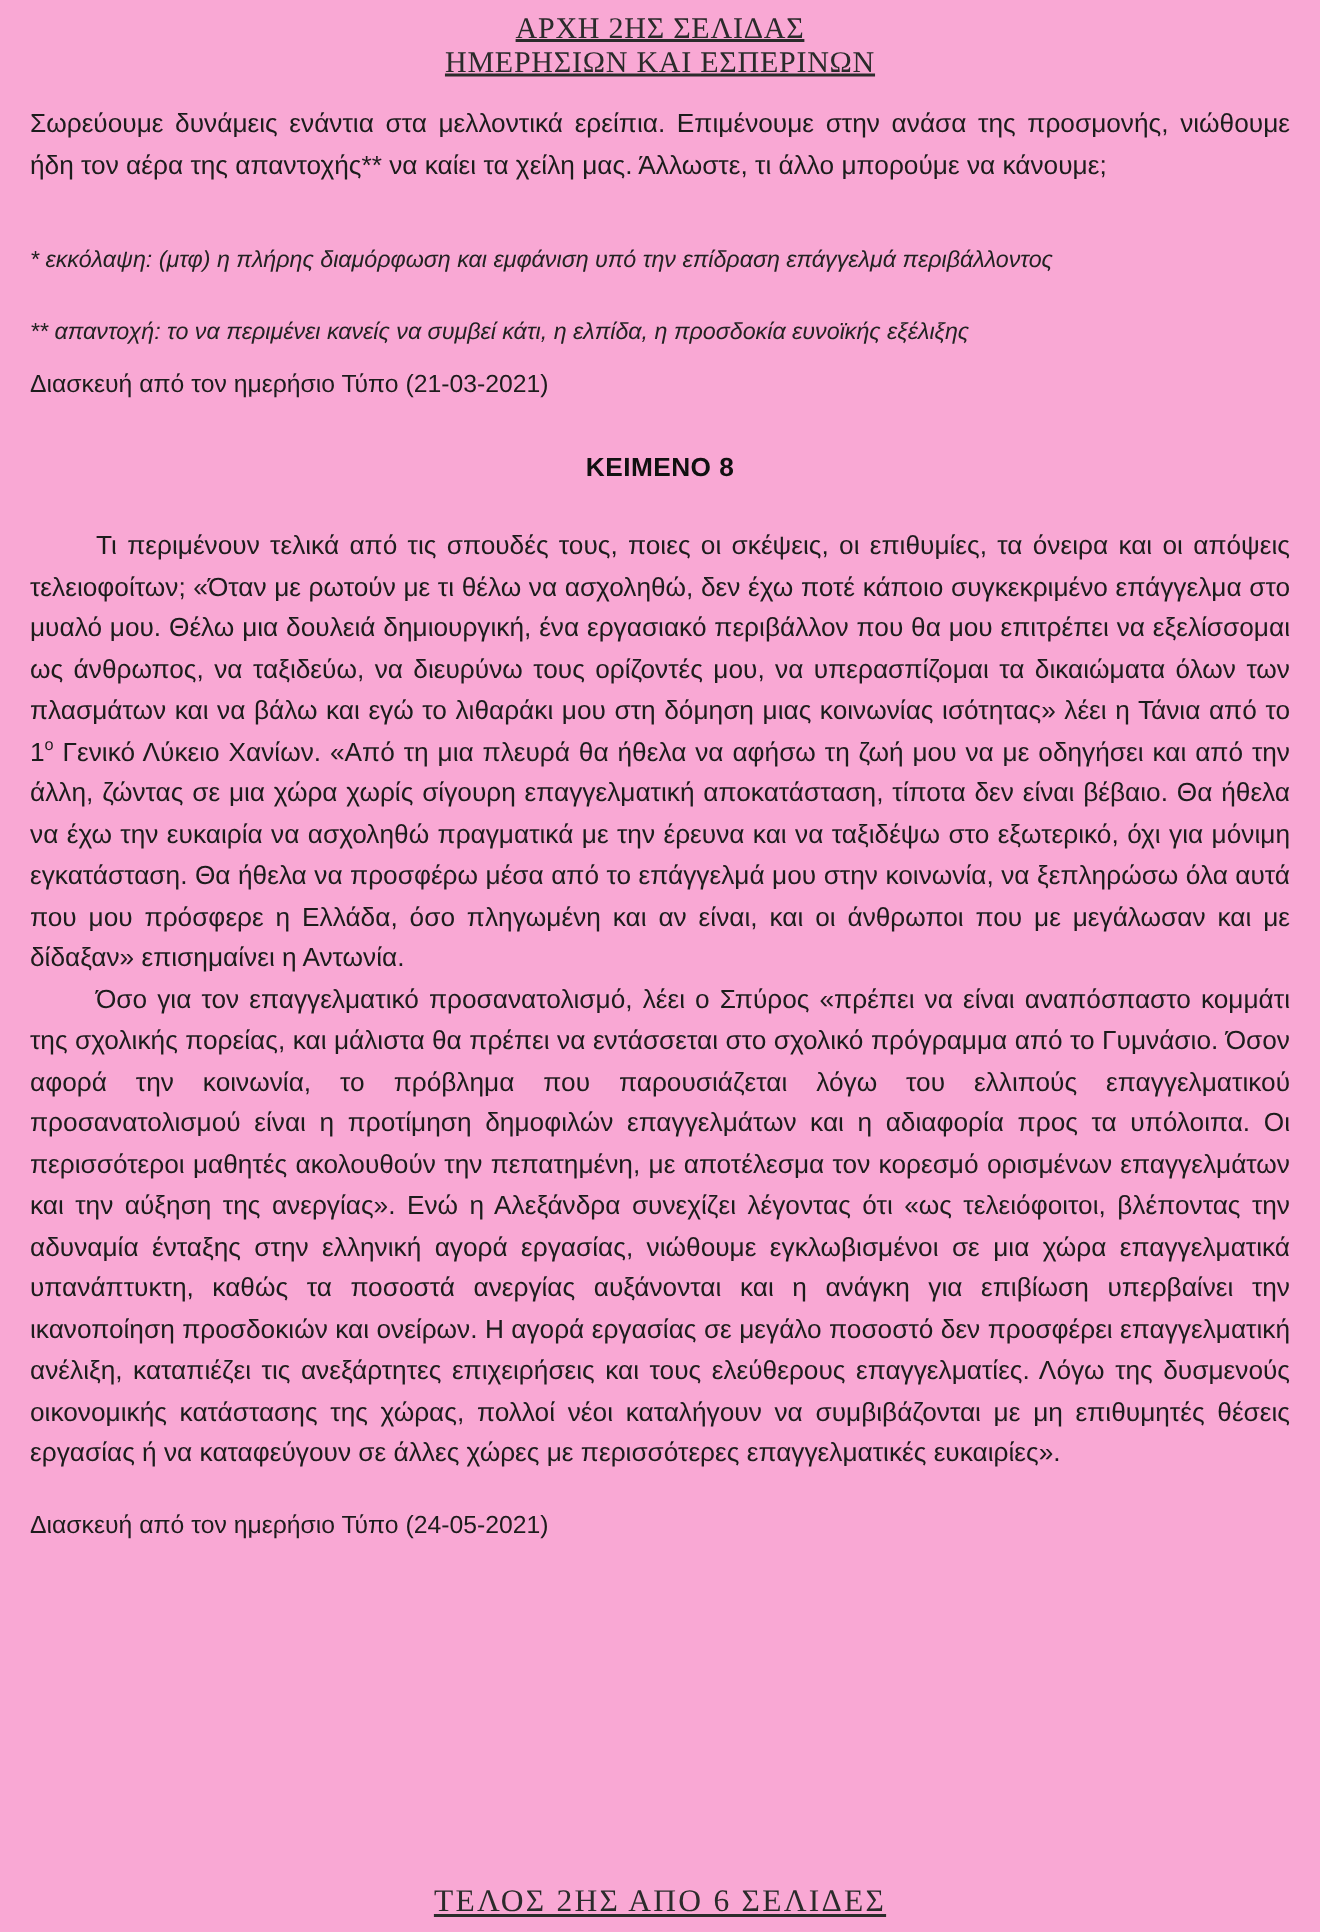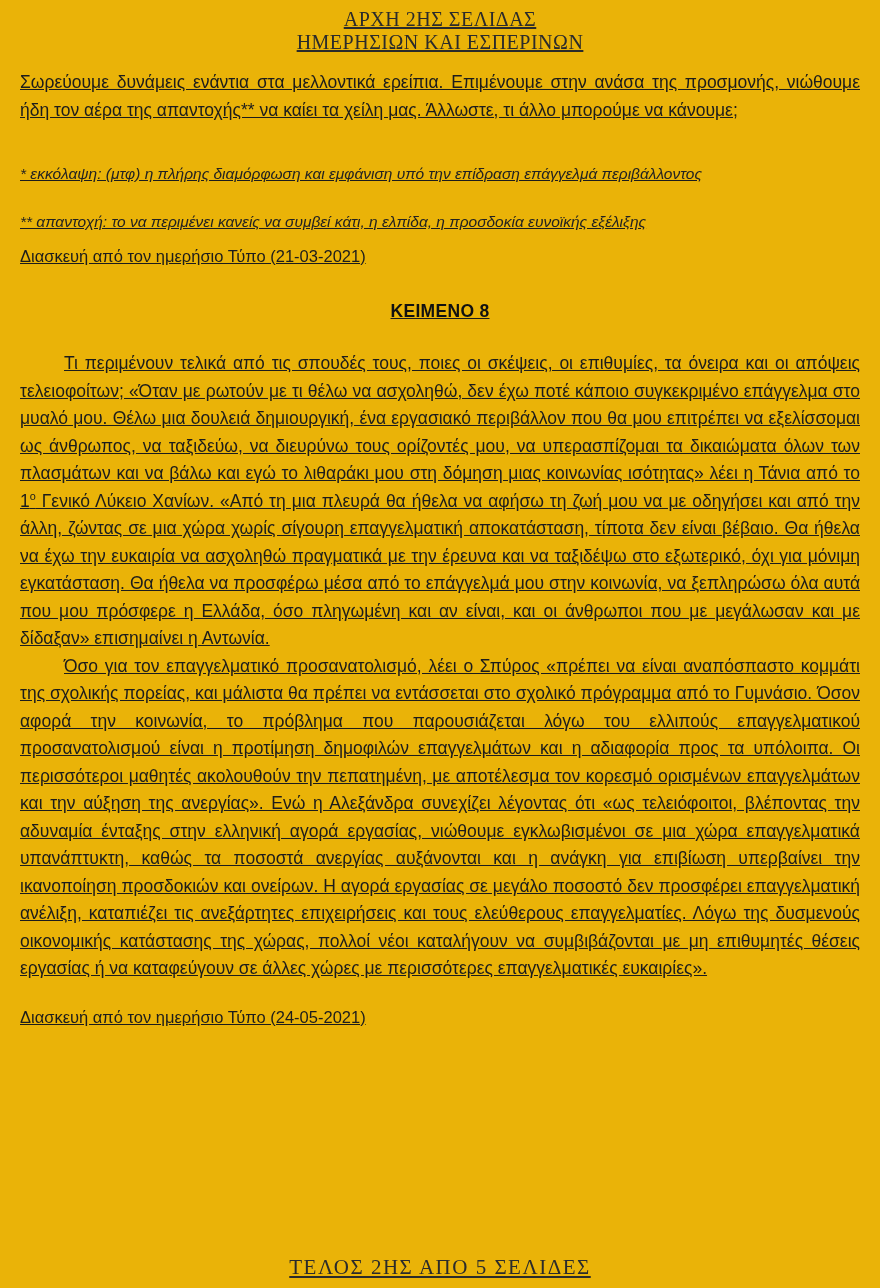--- a/index.html
+++ b/index.html
@@ -1,27 +1,26 @@
 <!DOCTYPE html>
 <html lang="el"><head>
 <meta charset="utf-8">
 <style>
   html, body { margin: 0; padding: 0; background: #ffffff; }
   .sheet {
     position: relative;
     width: 880px;
     height: 1288px;
     margin: 0 auto;
-    background: #eab308;
+    background: #f9a8d4;
     box-sizing: border-box;
     padding: 8px 20px 0 20px;
     overflow: hidden;
     color: #1c1c1c;
     font-family: "Liberation Sans", sans-serif;
-    text-decoration: underline;
   }
   .page-header {
     text-align: center;
     font-family: "Liberation Serif", serif;
     font-size: 20px;
     line-height: 23px;
     color: #2b2b2b;
   }
   .header-line {
     display: inline-block;
@@ -104,16 +103,16 @@
 
   <h2 class="text-heading">ΚΕΙΜΕΝΟ 8</h2>
 
   <p class="body-par indent heading-gap"><span>Τι περιμένουν τελικά από τις σπουδές τους, ποιες οι σκέψεις, οι επιθυμίες, τα όνειρα και οι απόψεις τελειοφοίτων; «Όταν με ρωτούν με τι θέλω να ασχοληθώ, δεν έχω ποτέ κάποιο συγκεκριμένο επάγγελμα στο μυαλό μου. Θέλω μια δουλειά δημιουργική, ένα εργασιακό περιβάλλον που θα μου επιτρέπει να εξελίσσομαι ως άνθρωπος, να ταξιδεύω, να διευρύνω τους ορίζοντές μου, να υπερασπίζομαι τα δικαιώματα όλων των πλασμάτων και να βάλω και εγώ το λιθαράκι μου στη δόμηση μιας κοινωνίας ισότητας» λέει η Τάνια από το 1</span><sup class="ordinal">ο</sup><span> Γενικό Λύκειο Χανίων. «Από τη μια πλευρά θα ήθελα να αφήσω τη ζωή μου να με οδηγήσει και από την άλλη, ζώντας σε μια χώρα χωρίς σίγουρη επαγγελματική αποκατάσταση, τίποτα δεν είναι βέβαιο. Θα ήθελα να έχω την ευκαιρία να ασχοληθώ πραγματικά με την έρευνα και να ταξιδέψω στο εξωτερικό, όχι για μόνιμη εγκατάσταση. Θα ήθελα να προσφέρω μέσα από το επάγγελμά μου στην κοινωνία, να ξεπληρώσω όλα αυτά που μου πρόσφερε η Ελλάδα, όσο πληγωμένη και αν είναι, και οι άνθρωποι που με μεγάλωσαν και με δίδαξαν» επισημαίνει η Αντωνία.</span></p>
 
   <p class="body-par indent">Όσο για τον επαγγελματικό προσανατολισμό, λέει ο Σπύρος «πρέπει να είναι αναπόσπαστο κομμάτι της σχολικής πορείας, και μάλιστα θα πρέπει να εντάσσεται στο σχολικό πρόγραμμα από το Γυμνάσιο. Όσον αφορά την κοινωνία, το πρόβλημα που παρουσιάζεται λόγω του ελλιπούς επαγγελματικού προσανατολισμού είναι η προτίμηση δημοφιλών επαγγελμάτων και η αδιαφορία προς τα υπόλοιπα. Οι περισσότεροι μαθητές ακολουθούν την πεπατημένη, με αποτέλεσμα τον κορεσμό ορισμένων επαγγελμάτων και την αύξηση της ανεργίας». Ενώ η Αλεξάνδρα συνεχίζει λέγοντας ότι «ως τελειόφοιτοι, βλέποντας την αδυναμία ένταξης στην ελληνική αγορά εργασίας, νιώθουμε εγκλωβισμένοι σε μια χώρα επαγγελματικά υπανάπτυκτη, καθώς τα ποσοστά ανεργίας αυξάνονται και η ανάγκη για επιβίωση υπερβαίνει την ικανοποίηση προσδοκιών και ονείρων. Η αγορά εργασίας σε μεγάλο ποσοστό δεν προσφέρει επαγγελματική ανέλιξη, καταπιέζει τις ανεξάρτητες επιχειρήσεις και τους ελεύθερους επαγγελματίες. Λόγω της δυσμενούς οικονομικής κατάστασης της χώρας, πολλοί νέοι καταλήγουν να συμβιβάζονται με μη επιθυμητές θέσεις εργασίας ή να καταφεύγουν σε άλλες χώρες με περισσότερες επαγγελματικές ευκαιρίες».</p>
 
   <p class="source source-last">Διασκευή από τον ημερήσιο Τύπο (24-05-2021)</p>
 
   <div class="page-footer">
-    <span>ΤΕΛΟΣ 2ΗΣ ΑΠΟ 5 ΣΕΛΙΔΕΣ</span>
+    <span>ΤΕΛΟΣ 2ΗΣ ΑΠΟ 6 ΣΕΛΙΔΕΣ</span>
   </div>
 
 </div>
 
 </body></html>

